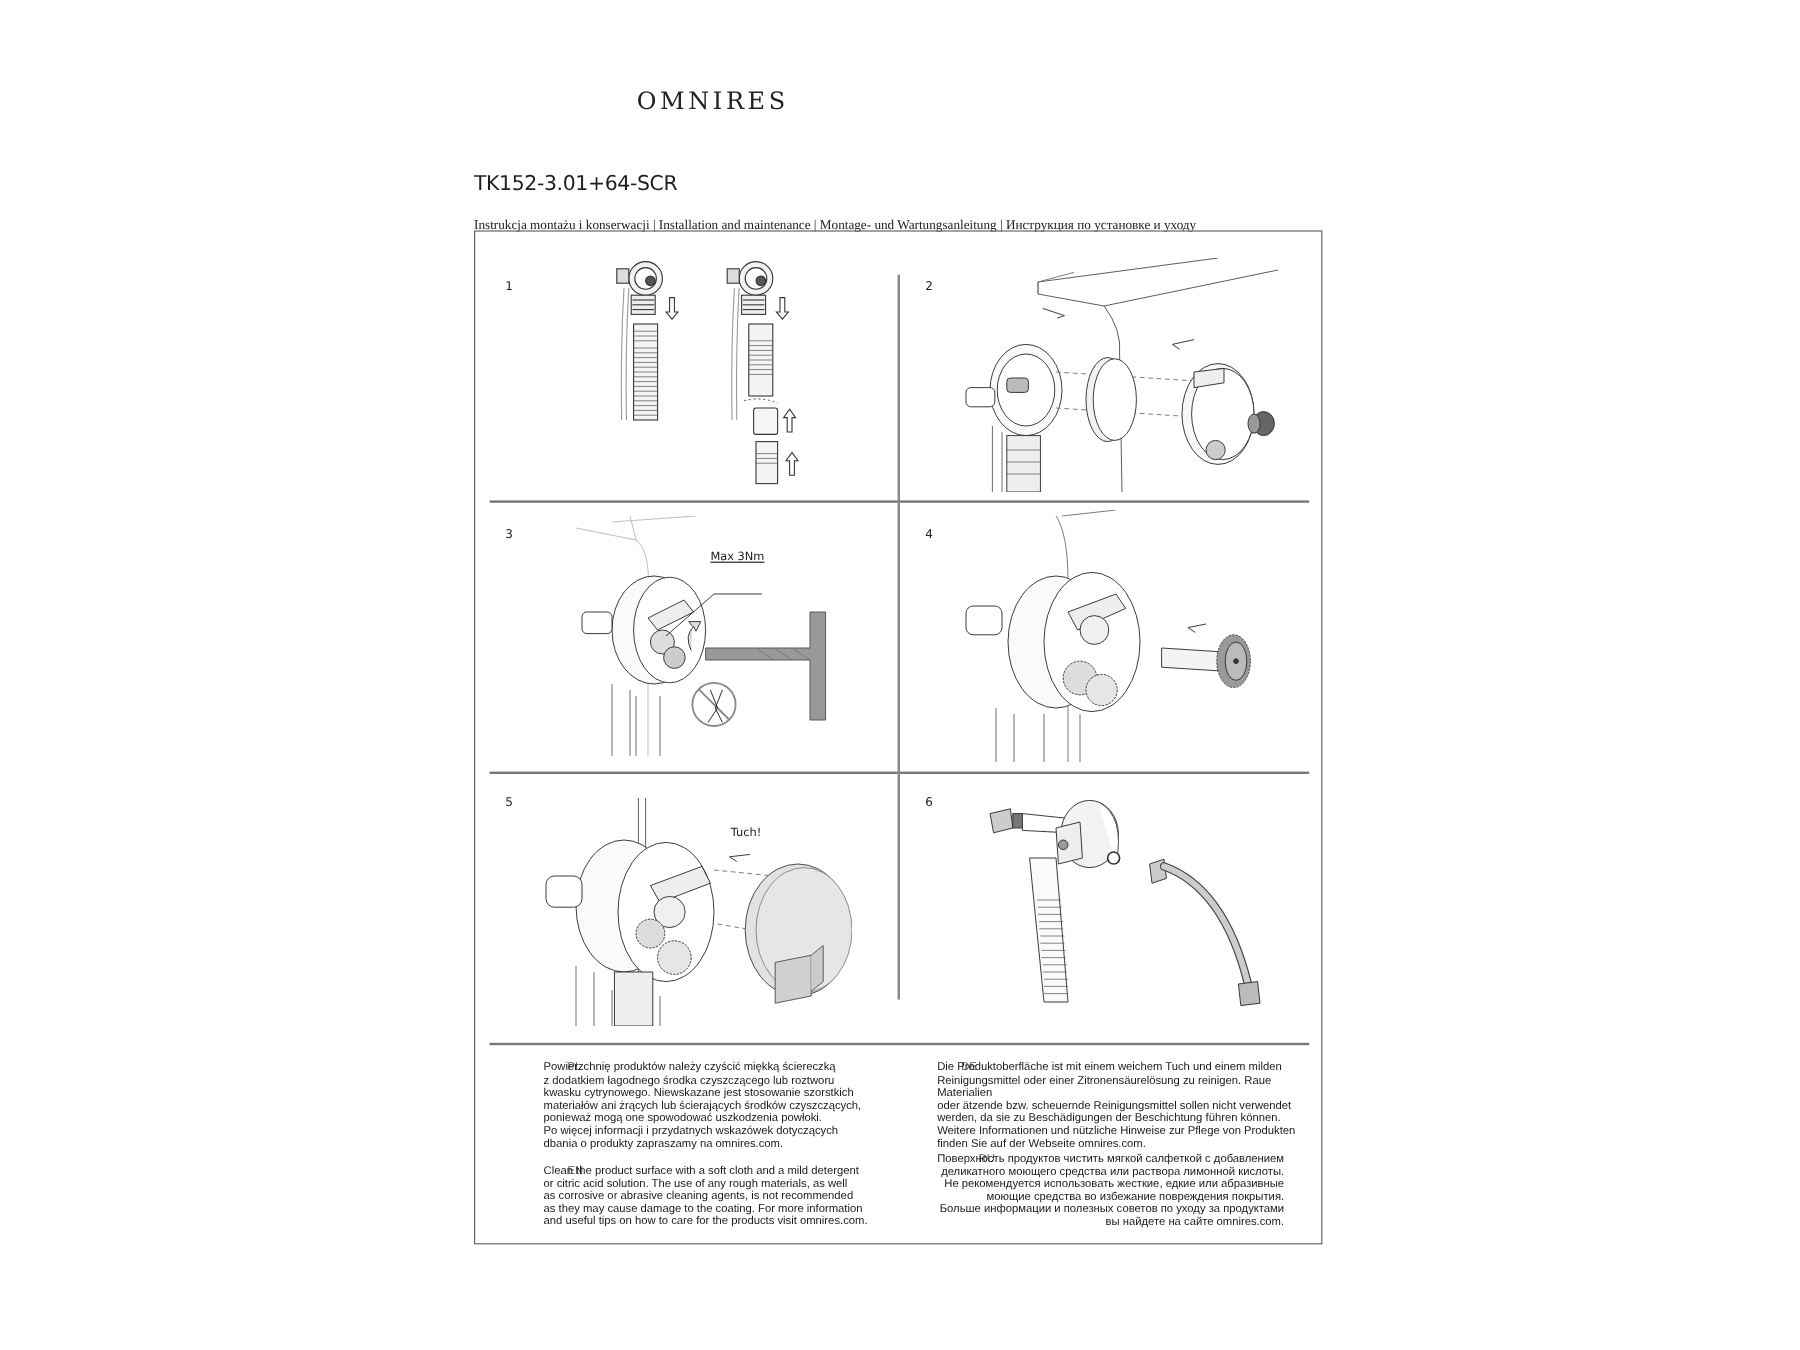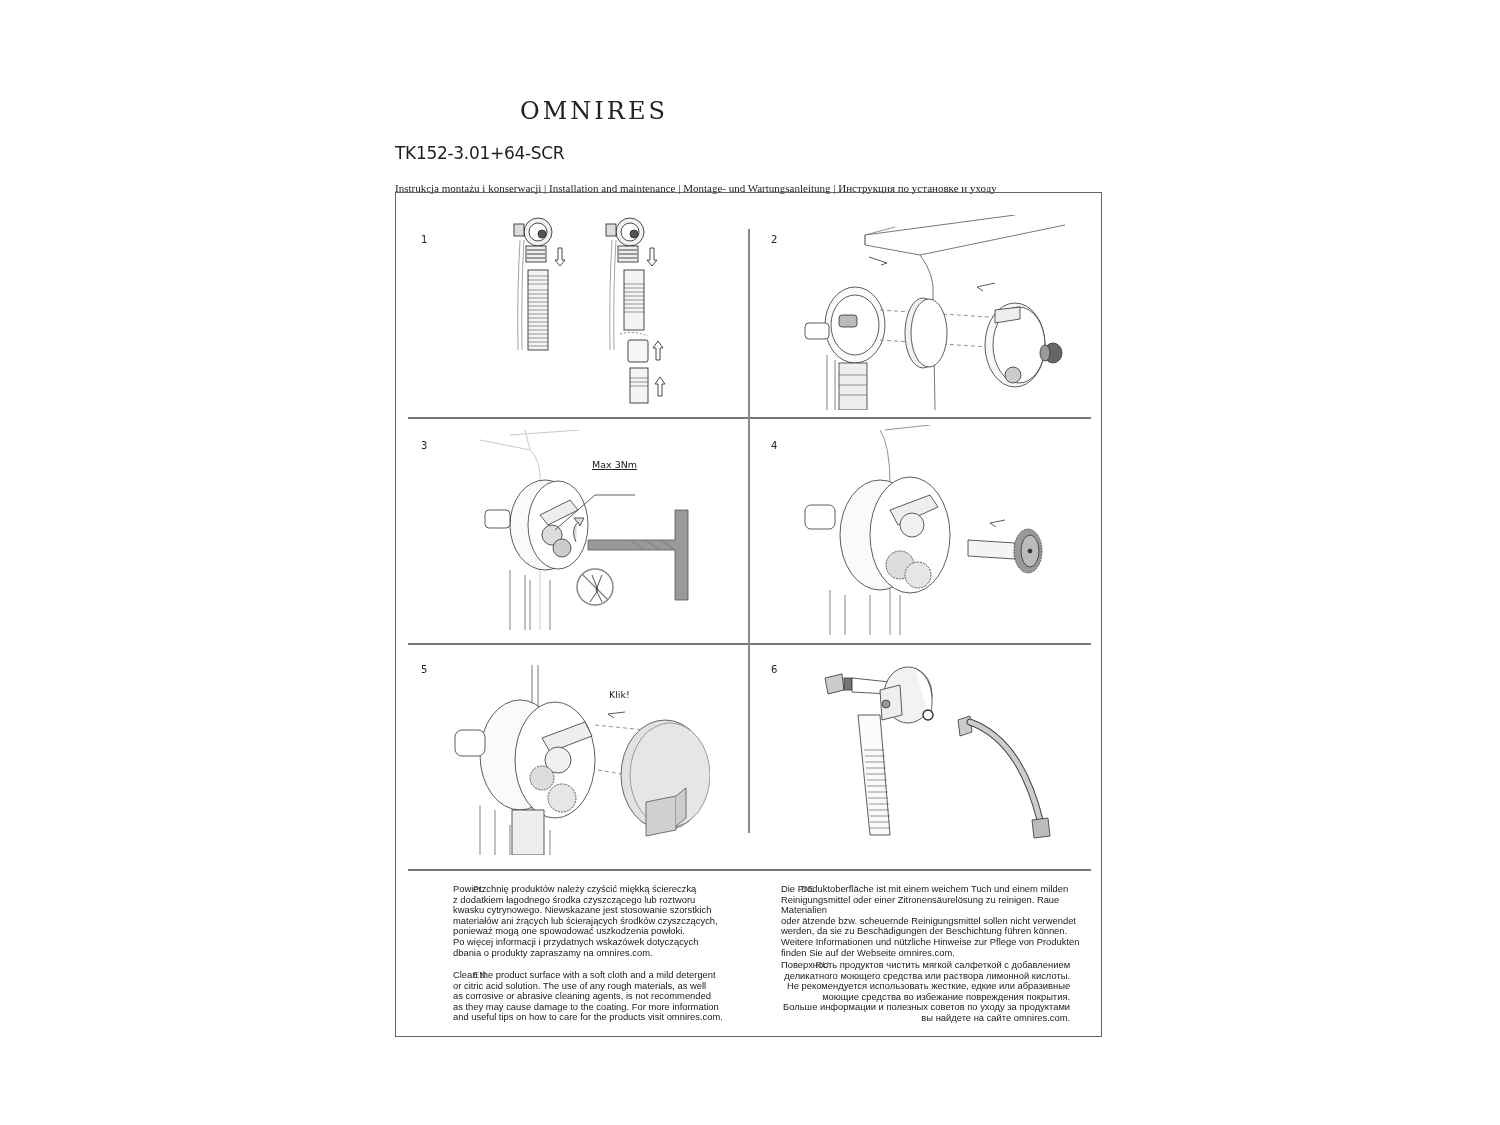--- a/index.html
+++ b/index.html
@@ -1,19 +1,19 @@
 <!DOCTYPE html>
 <html><head>
 <meta charset="utf-8">
 <style>
   html, body { margin:0; padding:0; background:#ffffff; }
   body { width:1500px; height:1125px; position:relative; overflow:hidden;
          font-family:"Liberation Sans", sans-serif; color:#1a1a1a; }
-  .brand { position:absolute; left:0; width:1188px; top:97px; text-align:center;
-           font-family:"DejaVu Serif", serif; font-size:24px; letter-spacing:3px; color:#222; }
+  .brand { position:absolute; left:0; width:1188px; top:72px; text-align:center;
+           font-family:"DejaVu Serif", serif; font-size:20px; letter-spacing:3px; color:#222; }
   .model { position:absolute; left:395px; top:143px; font-size:17px; color:#1e1e1e;
            font-family:"DejaVu Sans", sans-serif; letter-spacing:-0.3px;text-align:center; }
   .subtitle { position:absolute; left:395px; top:166px; font-size:11px; color:#222;
               font-family:Liberation Serif, serif;margin-top:16px; }
   .sheet { position:absolute; left:395px; top:192px; width:707px; height:845px;
            border:1.5px solid #666; box-sizing:border-box; }
   .hline { position:absolute; height:2px; background:#777; }
   .vline { position:absolute; width:2px; background:#888; }
   .step-num { position:absolute; font-size:10px; color:#222; font-family:"DejaVu Sans", sans-serif; }
   .panel { position:absolute; }
@@ -220,21 +220,21 @@
 
     <path d="M145 65 L195 70 M148 110 L195 118" stroke="#777" stroke-dasharray="4 3"></path>
     <path d="M175 52 L158 54 L164 58" fill="#fff"></path>
 
     <ellipse cx="215" cy="115" rx="44" ry="55" fill="#e2e2e2" stroke="#444"></ellipse>
     <ellipse cx="220" cy="115" rx="40" ry="52" fill="#e6e6e6" stroke="#888"></ellipse>
     <path d="M196 142 L226 136 L226 170 L196 176 Z" fill="#d0d0d0" stroke="#555"></path>
     <path d="M226 136 L236 128 L236 158 L226 166" fill="#ccc" stroke="#555"></path>
   </svg>
 </div>
-<div class="annot" style="left:609px; top:689px;">Klik!</div>
+<div class="annot" style="left:609px; top:689px;">Tuch!</div>
 
 <div class="panel" style="left:820px; top:660px; width:240px; height:185px;">
   <svg viewBox="0 0 240 185" fill="none" stroke="#333" stroke-width="0.8">
 
     <path d="M5 18 L22 14 L24 30 L8 34 Z" fill="#ccc"></path>
     <rect x="24" y="18" width="8" height="12" fill="#777"></rect>
     <path d="M32 18 L70 22 L70 34 L32 32 Z" fill="#fff"></path>
 
     <ellipse cx="88" cy="35" rx="24" ry="28" fill="#f2f2f2"></ellipse>
     <path d="M95 8 Q118 20 110 60" stroke="#444" fill="#fff"></path>

